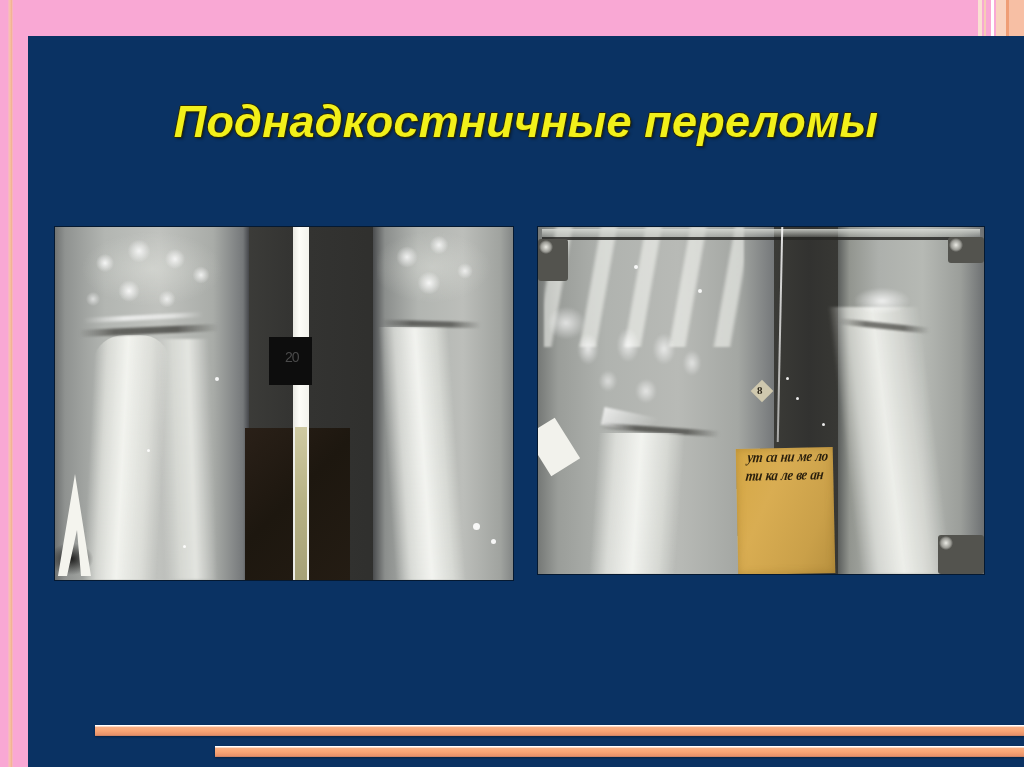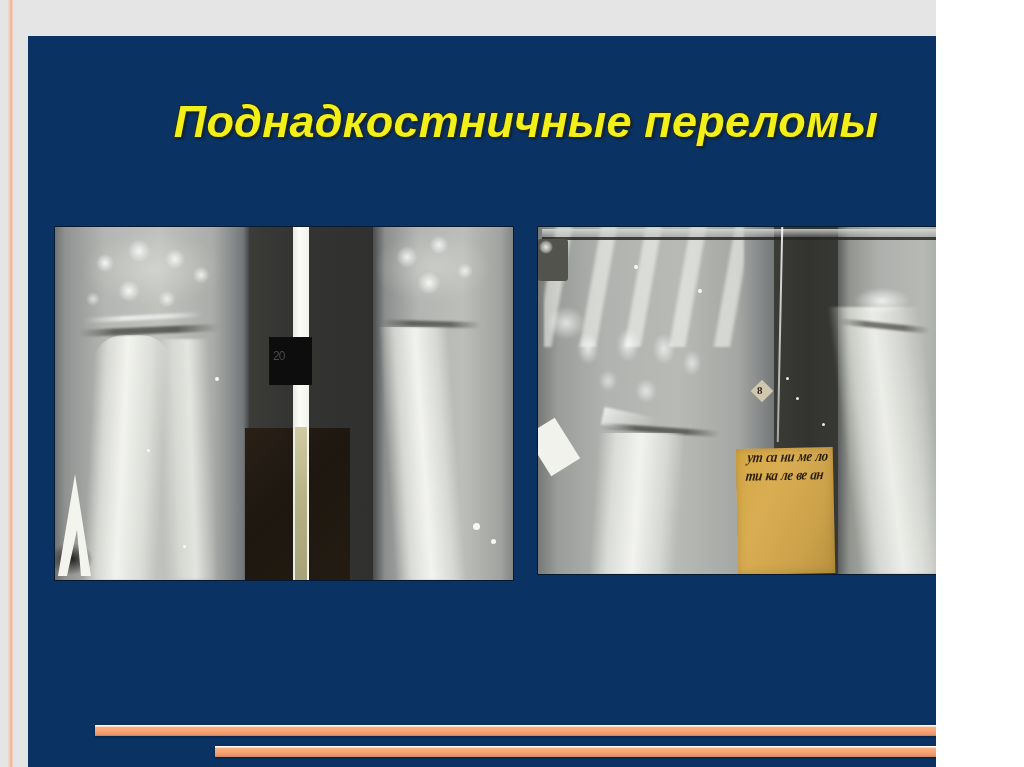--- a/index.html
+++ b/index.html
@@ -8,23 +8,23 @@
     background: #ffffff;
   }
   body {
     width: 1024px;
     height: 767px;
     overflow: hidden;
     font-family: "Liberation Sans", sans-serif;
   }
   #slide {
     position: relative;
-    width: 936px;
+    width: 1024px;
     height: 767px;
-    background: #e5e5e5;
+    background: #f9a8d4;
     overflow: hidden;
   }
 
   
   .vline {
     position: absolute;
     top: 0;
   }
   #vline-left {
     left: 8px;
@@ -211,22 +211,22 @@
   }
   #xl-strip-lower {
     position: absolute; left: 240px; top: 200px; width: 12px; height: 153px;
     background: linear-gradient(to bottom, #cfcaa2 0%, #b6b184 50%, #a6a178 100%);
   }
   #xl-label-top {
     position: absolute; left: 214px; top: 110px; width: 43px; height: 48px;
     background: #0d0d0d;
   }
   #xl-label-txt {
-    position: absolute; left: 218px; top: 122px;
-    font-size: 12px; color: #4a4a4a; font-family: "Liberation Sans", sans-serif;
+    position: absolute; left: 230px; top: 122px;
+    font-size: 14px; color: #4a4a4a; font-family: "Liberation Sans", sans-serif;
     letter-spacing: -1px;
   }
   #xl-darkrect {
     position: absolute; left: 190px; top: 201px; width: 105px; height: 152px;
     background: linear-gradient(135deg, #2a2018 0%, #1d170f 45%, #241c13 100%);
   }
   
   #xl-arrow {
     position: absolute; left: 2px; top: 245px; width: 36px; height: 108px;
   }

